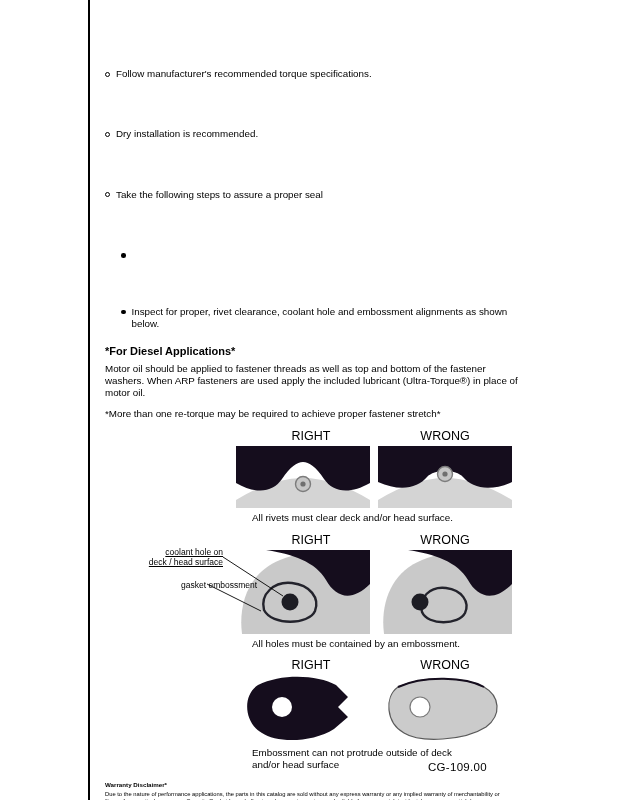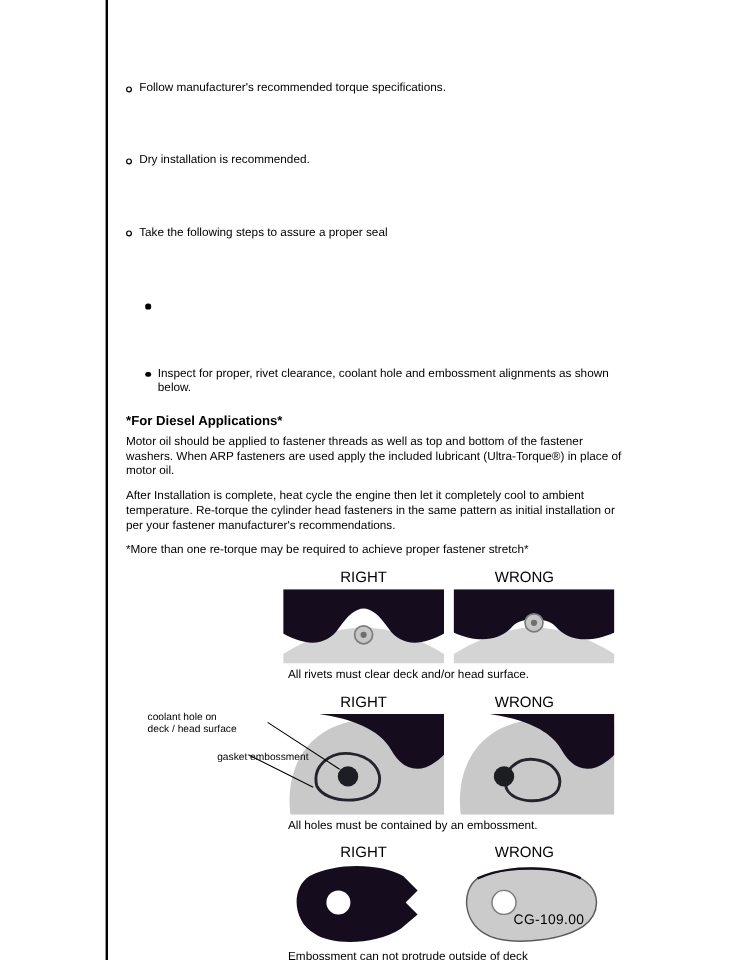--- a/index.html
+++ b/index.html
@@ -17,29 +17,29 @@
 
   .b-row { display:flex; align-items:flex-start; font-size:9.8px; line-height:12.4px;margin-top:48px; }
   .b-mark { flex:none; width:5px; height:5px; border:1px solid #000; border-radius:50%; margin:3.5px 6px 0 0; }
   .b-row.sub .b-mark { width:4.5px; height:4.5px; background:#000; border:none; margin-left:16px; margin-top:4px; }
 
   .heading { font-size:11px; font-weight:bold; margin:14px 0 6px; }
   .para { font-size:9.8px; line-height:12.4px; margin-bottom:8px; width:414px; }
   .note { font-size:9.8px; line-height:12.4px; margin:1px 0 9px; }
 
   .fig { margin-left:131px; width:276px; }
-  .fig-labels { display:flex; font-size:12.5px; line-height:15px; margin-bottom:2px; }
+  .fig-labels { display:flex; font-size:12.5px; line-height:15px; margin-bottom:2px;justify-content:flex-end; }
   .fig-labels span { width:134px; text-align:center; }
   .fig-panels { display:flex; gap:8px; }
   .fig-panels .panel { display:block; font-size:0; line-height:0; }
-  .fig-caption { font-size:9.8px; line-height:12.4px; margin:4px 4px 8px; white-space:pre-line; }
+  .fig-caption { font-size:9.8px; line-height:12.4px; margin:4px 16px 8px; white-space:pre-line; }
 
   .fig2-wrap { position:relative; }
   .ann { position:absolute; font-size:8.5px; line-height:10.5px; white-space:pre-line; }
-  .ann1 { left:18px; top:14px; width:100px; text-align:left; }
+  .ann1 { left:18px; top:14px; width:100px; text-align:right;text-decoration:underline; }
   .ann2 { left:28px; top:47px;padding-left:48px; }
   .ann-lines { position:absolute; left:0; top:0; pointer-events:none; }
 
   .legal { margin-top:10px; width:408px; font-size:5.8px; line-height:6.7px; }
   .legal h3 { font-size:6.2px; font-weight:bold; margin-bottom:3px; }
   .legal p { margin-bottom:4px; white-space:pre-line; }
 
   .doc-code { position:absolute; left:388px; top:761px; font-size:11.5px; letter-spacing:.3px;padding-left:40px; }
 </style>
 </head>
@@ -65,21 +65,20 @@
     <div class="b-row sub">
       <span class="b-mark"></span>
     </div>
     <div class="b-row sub">
       <span class="b-mark"></span>
       <span>Inspect for proper, rivet clearance, coolant hole and embossment alignments as shown below.</span>
     </div>
 
     <h2 class="heading">*For Diesel Applications*</h2>
     <p class="para">Motor oil should be applied to fastener threads as well as top and bottom of the fastener washers. When ARP fasteners are used apply the included lubricant (Ultra-Torque®) in place of motor oil.</p>
-    <p class="para">After Installation is complete, heat cycle the engine then let it completely cool to ambient temperature. Re-torque the cylinder head fasteners in the same pattern as initial installation or per your fastener manufacturer's recommendations.</p>
     <p class="note">*More than one re-torque may be required to achieve proper fastener stretch*</p>
 
     <div class="fig">
       <div class="fig-labels">
         <span>RIGHT</span>
         <span>WRONG</span>
       </div>
       <div class="fig-panels">
         <span class="panel">
           <svg width="134" height="62" viewBox="0 0 134 62">

